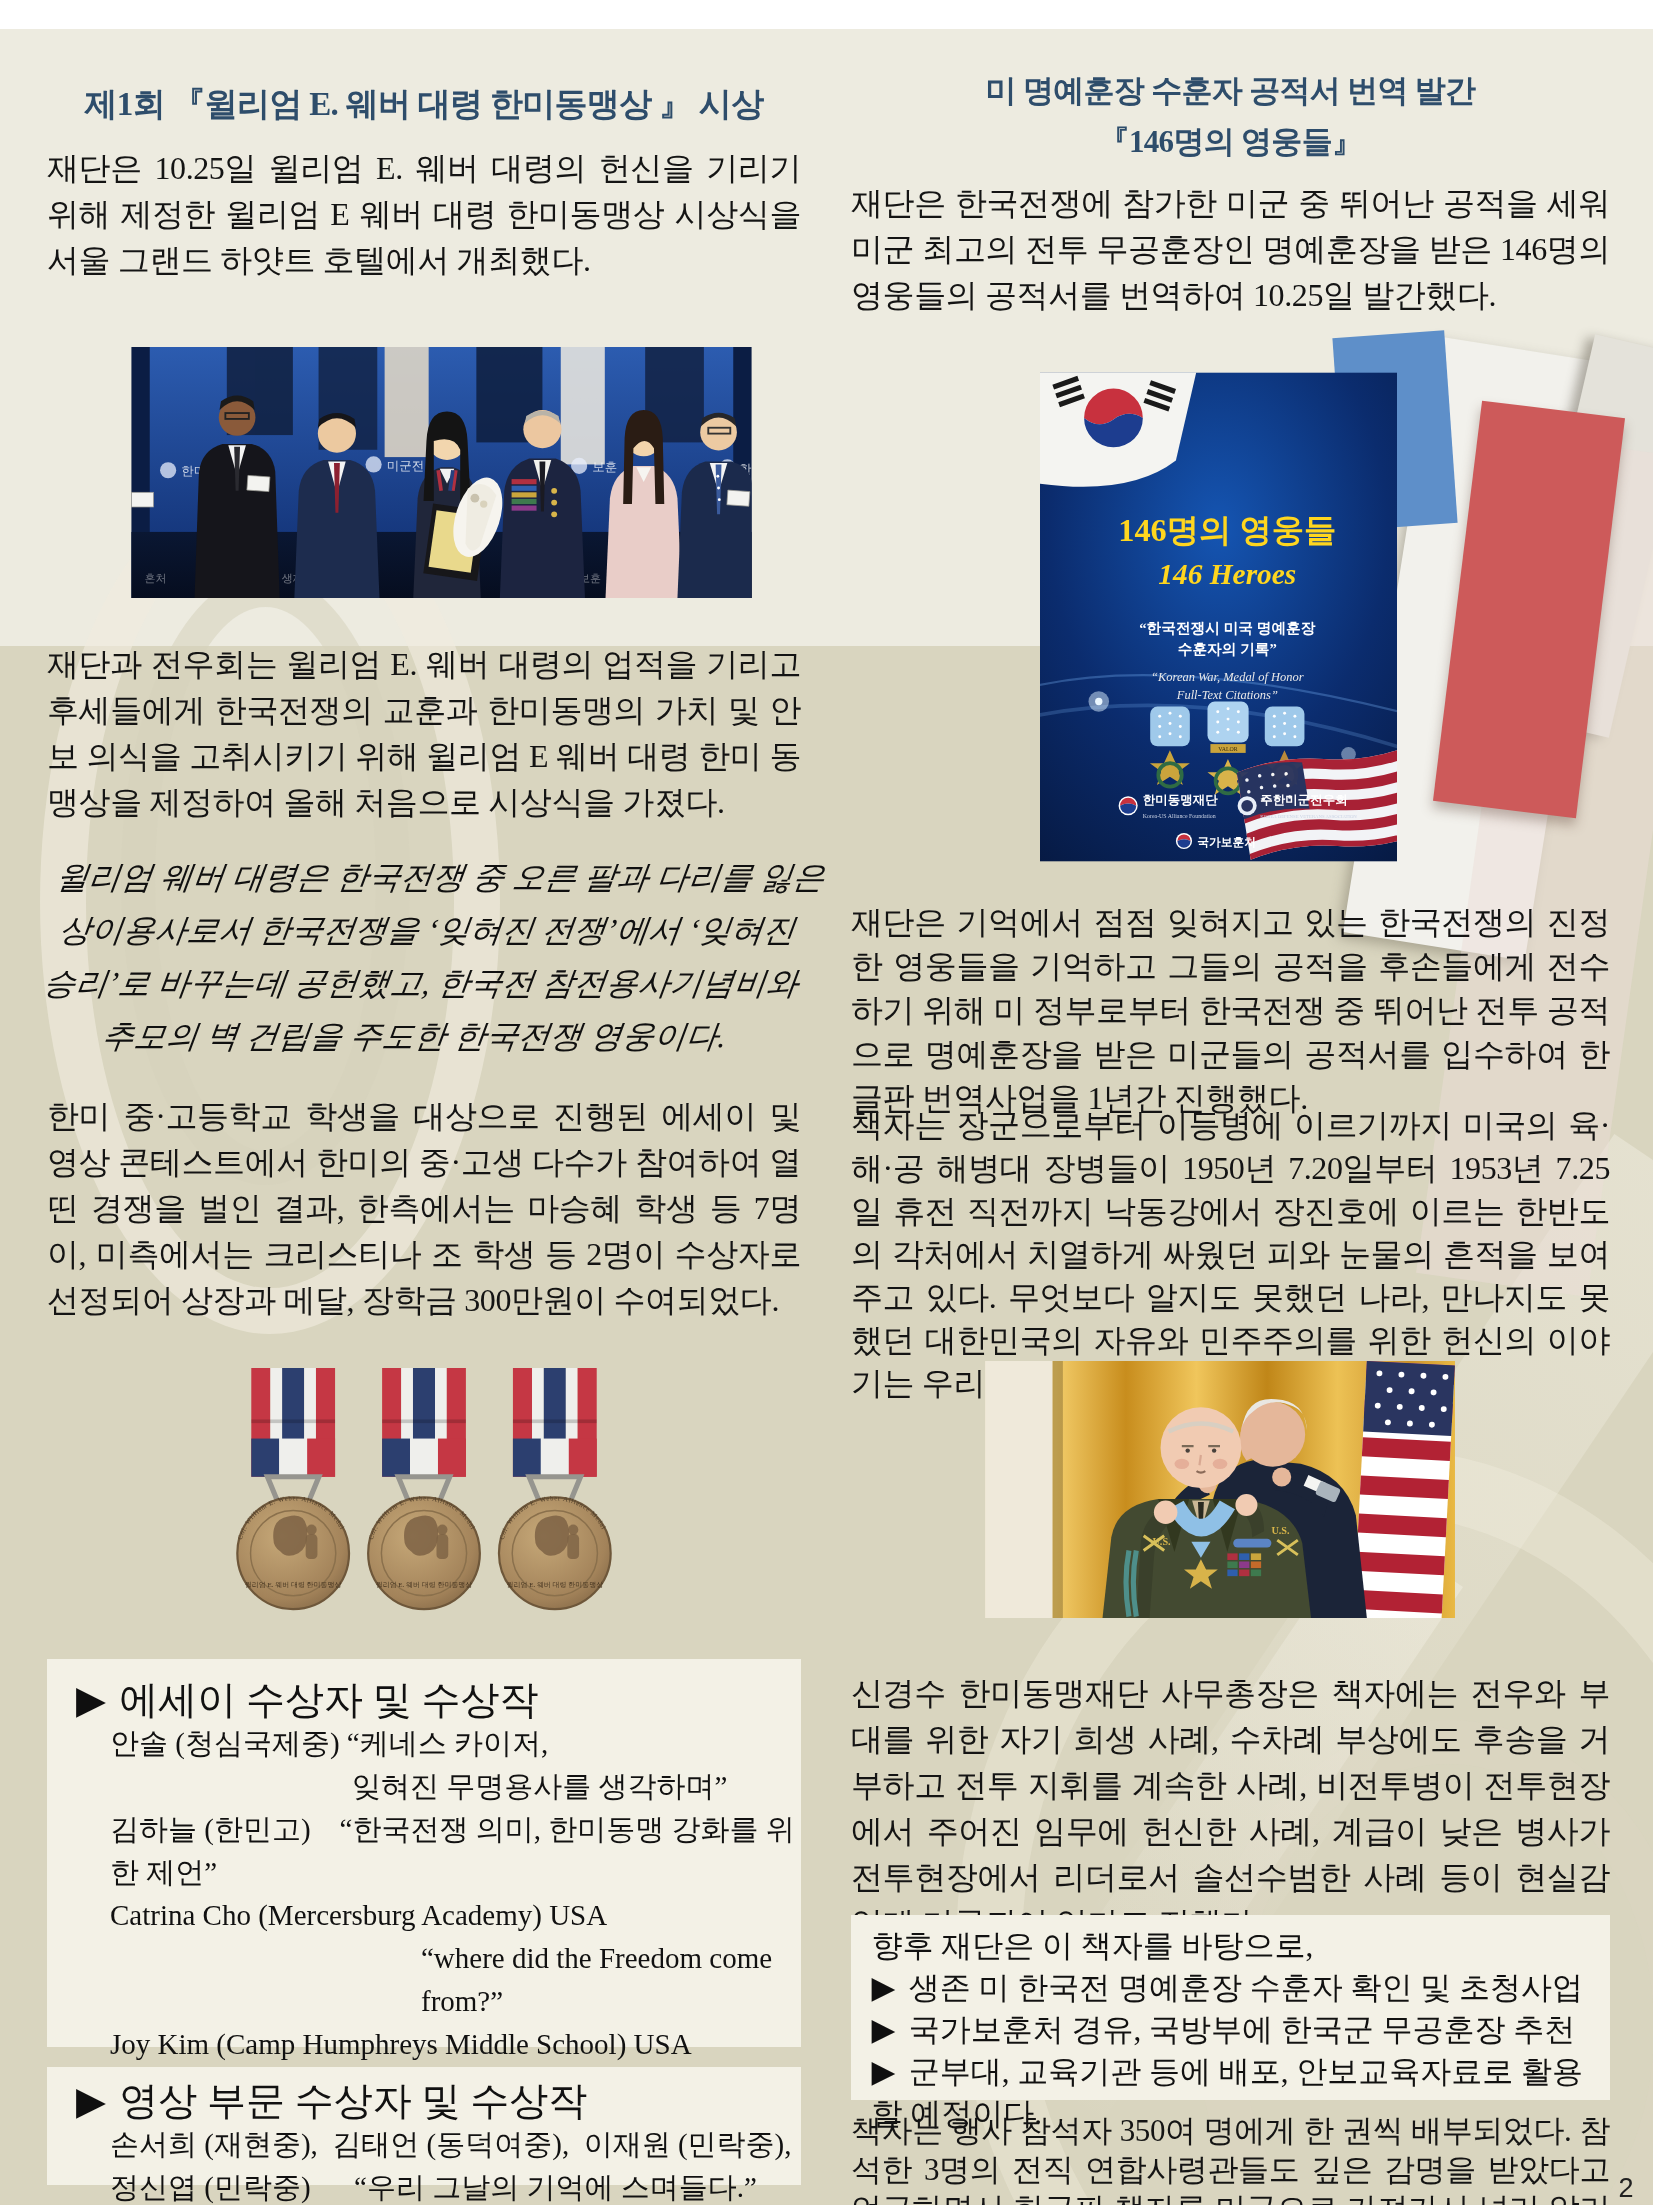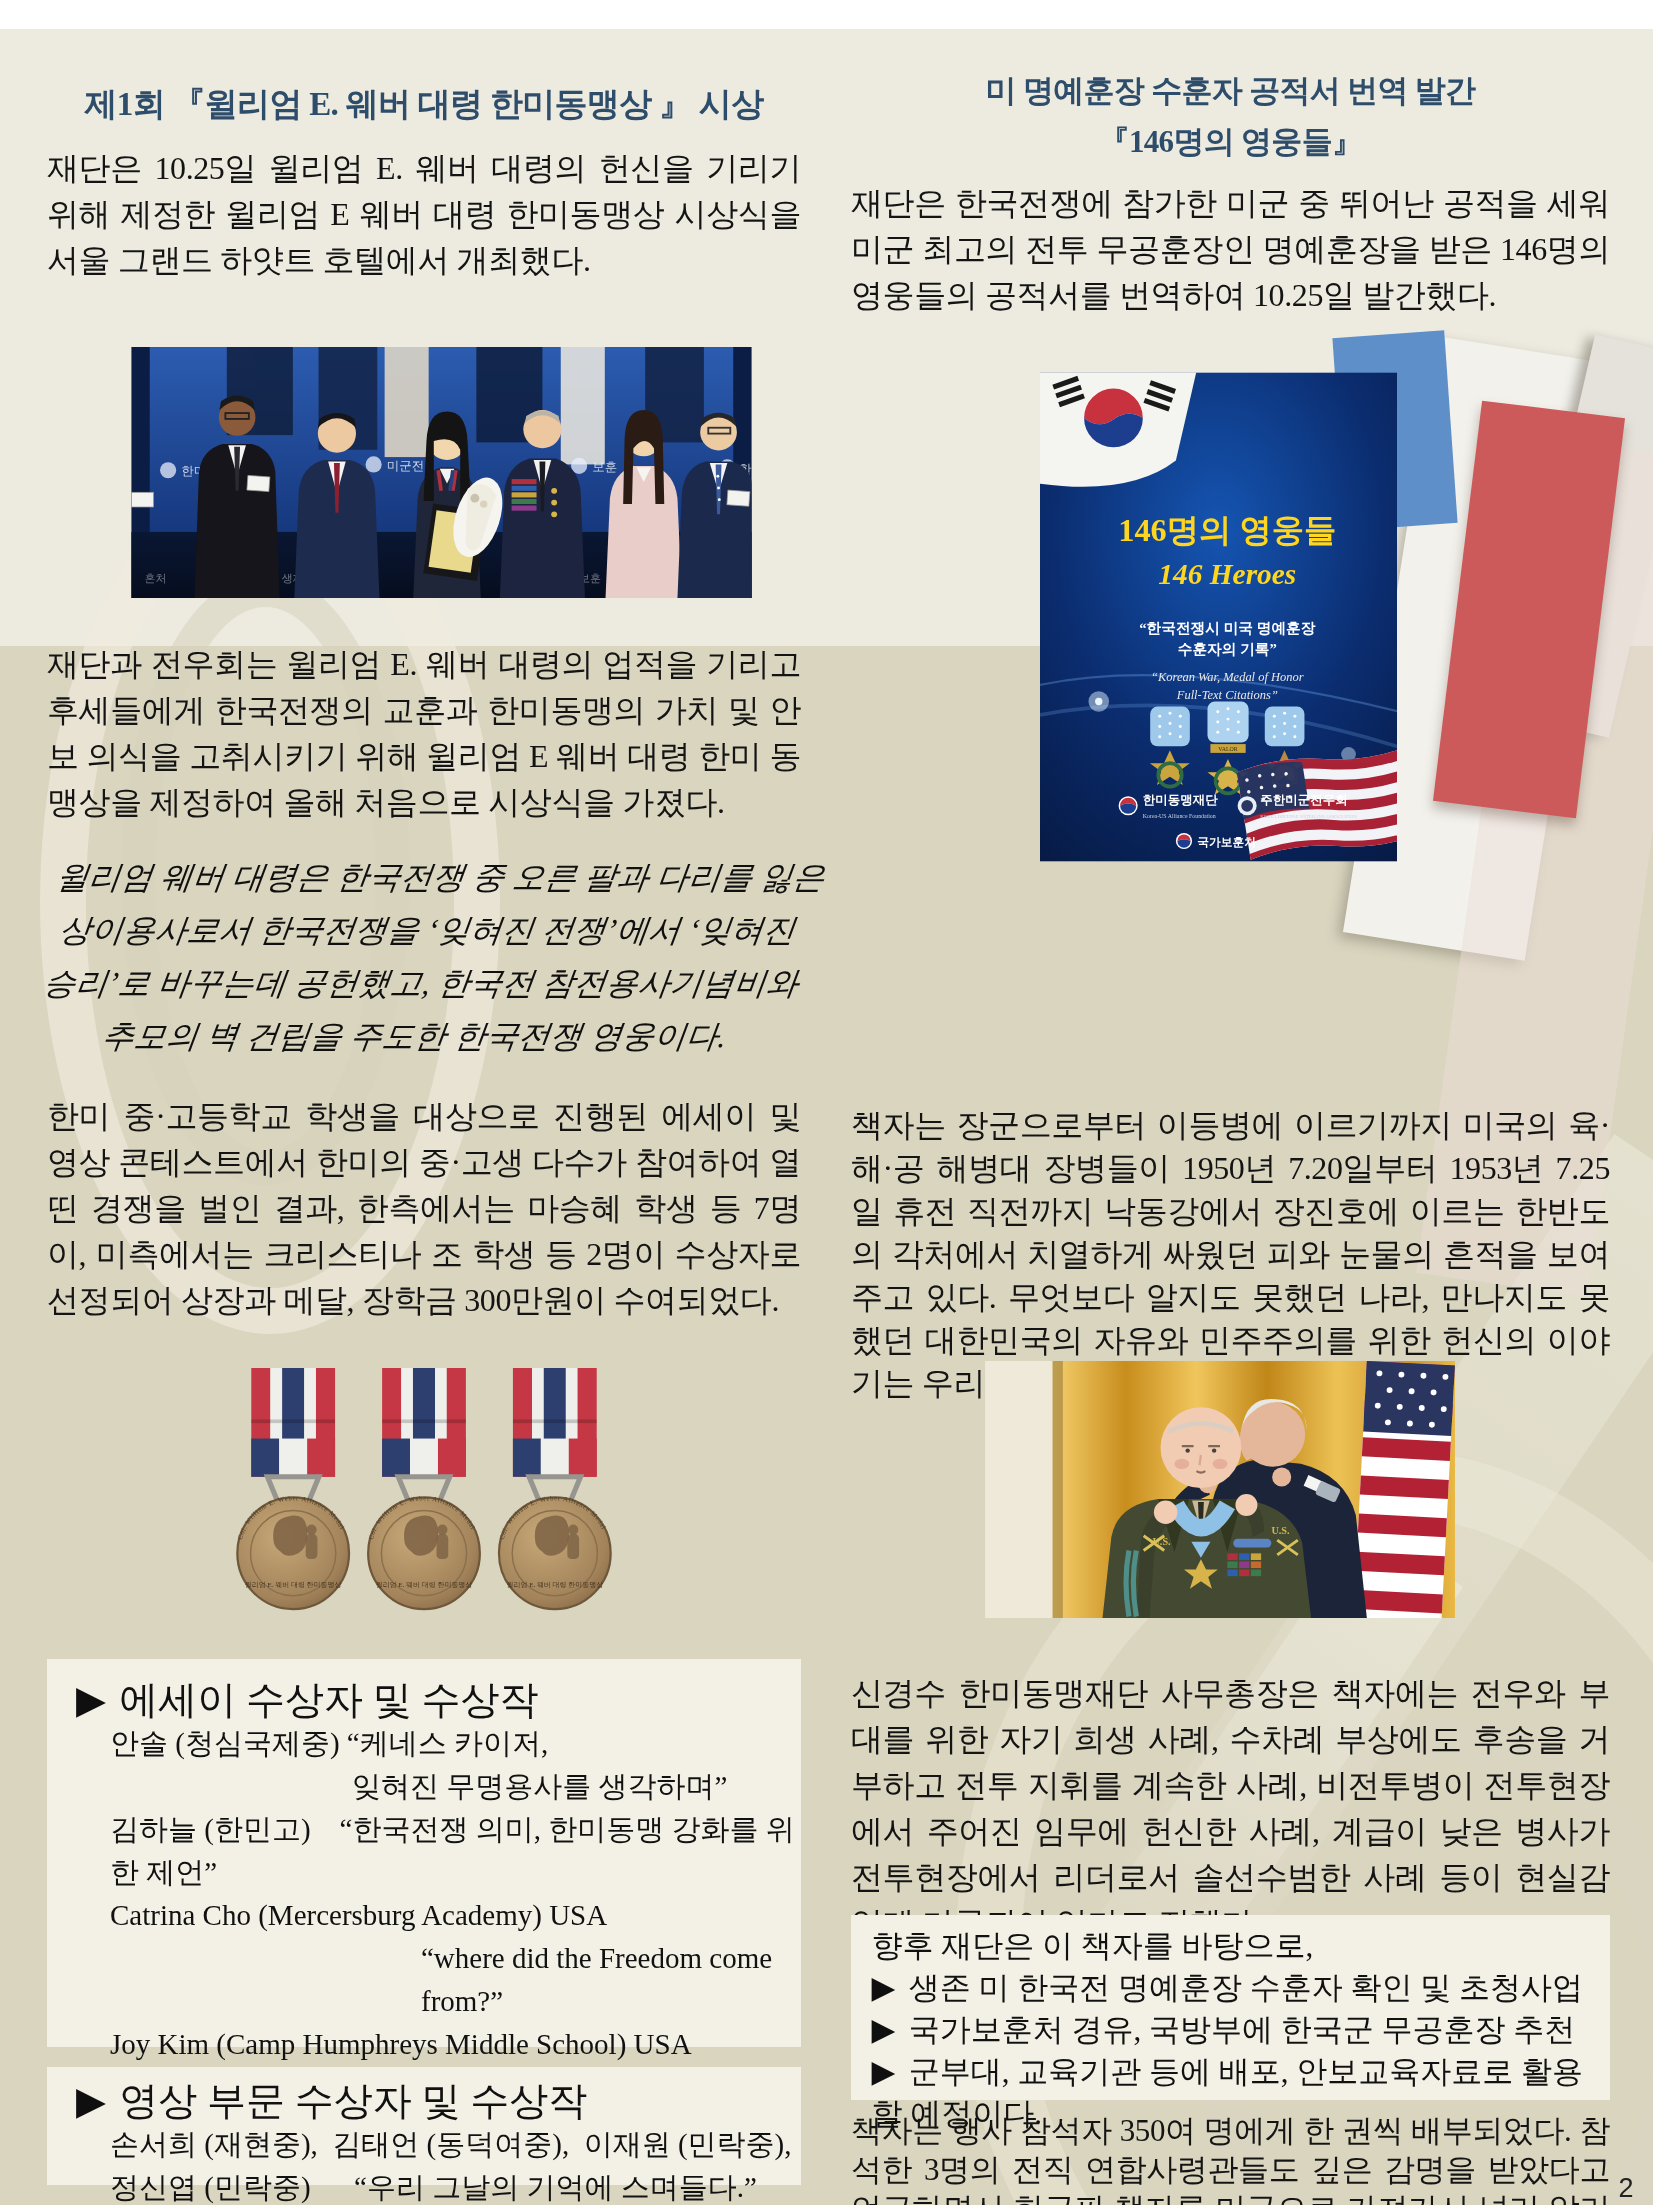--- a/index.html
+++ b/index.html
@@ -449,20 +449,21 @@
           <circle cx="196" cy="638" r="11" fill="#ffffff"></circle>
           <path d="M187 638 A9 9 0 0 1 205 638 Q196 633 187 638 Z" fill="#c8313e"></path>
           <path d="M187 638 Q196 633 205 638 A9 9 0 0 1 187 638 Z" fill="#1d3d8f"></path>
           <text x="214" y="645" font-size="16" font-weight="bold" fill="#ffffff" class="kt">국가보훈처</text>
         </g>
       </g>
     </svg>
   </div>
 
   <div class="col" style="left:851px;top:0;width:759px;height:2205px;">
+    <p class="body abs" style="left:0;top:871px;width:759px;line-height:44px;">재단은 기억에서 점점 잊혀지고 있는 한국전쟁의 진정한 영웅들을 기억하고 그들의 공적을 후손들에게 전수하기 위해 미 정부로부터 한국전쟁 중 뛰어난 전투 공적으로 명예훈장을 받은 미군들의 공적서를 입수하여 한글판 번역사업을 1년간 진행했다.</p>
 
     <p class="body abs" style="left:0;top:1075px;width:759px;line-height:43px;">책자는 장군으로부터 이등병에 이르기까지 미국의 육·해·공 해병대 장병들이 1950년 7.20일부터 1953년 7.25일 휴전 직전까지 낙동강에서 장진호에 이르는 한반도의 각처에서 치열하게 싸웠던 피와 눈물의 흔적을 보여주고 있다. 무엇보다 알지도 못했던 나라, 만나지도 못했던 대한민국의 자유와 민주주의를 위한 헌신의 이야기는 우리에게 큰 감동을 주고 있다.</p>
 
     <div class="abs" style="left:134px;top:1332px;width:470px;height:257px;">
       <svg width="470" height="257" viewBox="0 0 640 350">
         <defs>
           <linearGradient id="gold" x1="0" y1="0" x2="1" y2="0">
             <stop offset="0" stop-color="#d99e26"></stop>
               <stop offset="0.15" stop-color="#f3cd6a"></stop>
               <stop offset="0.3" stop-color="#c88d1d"></stop>

